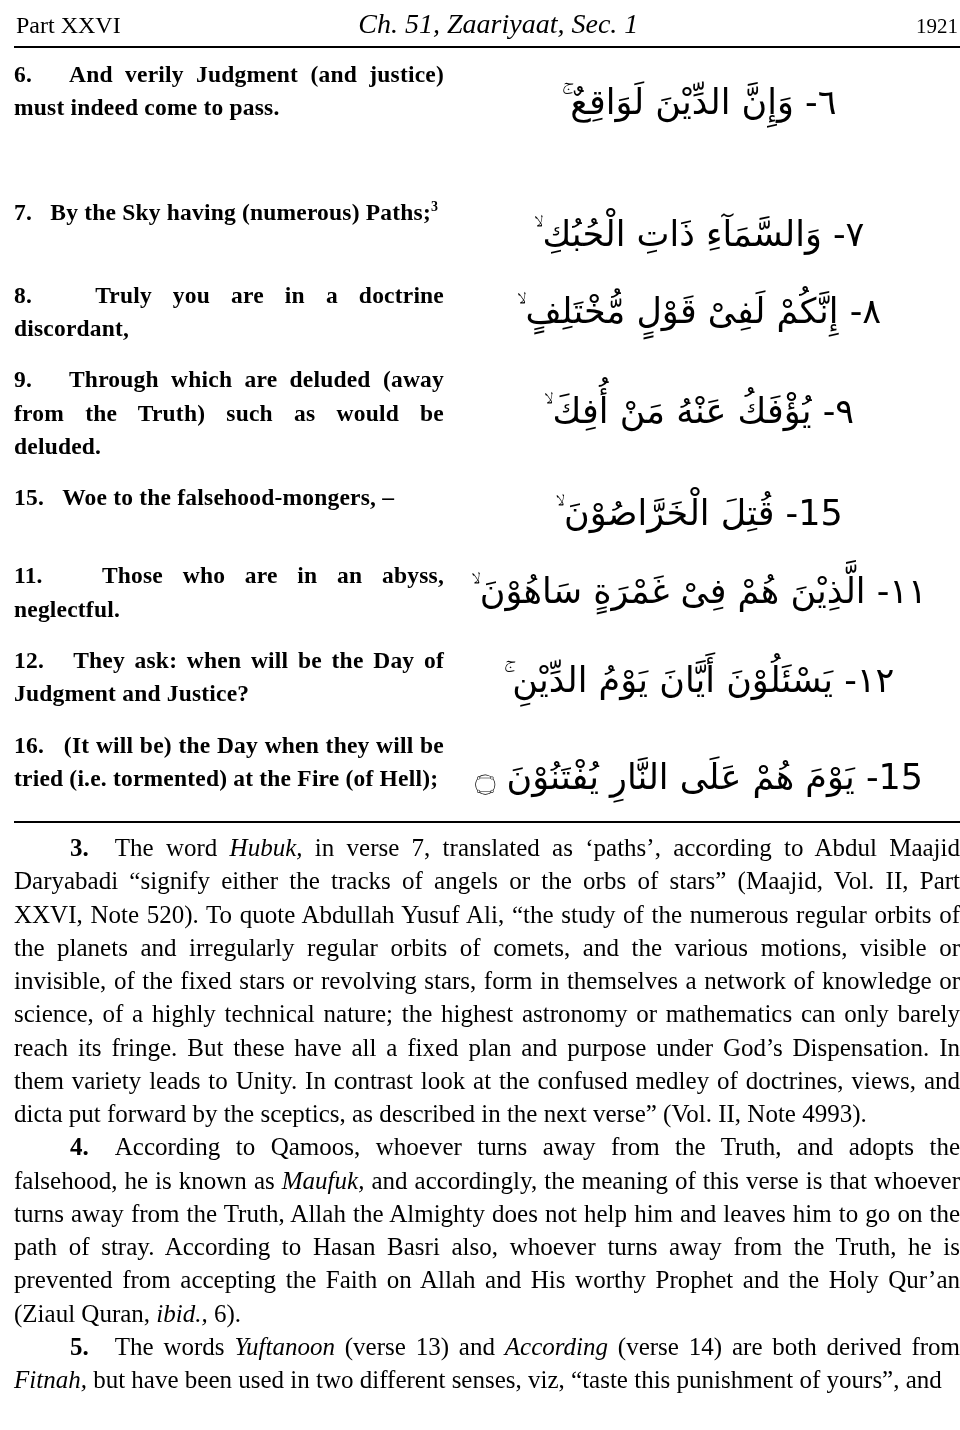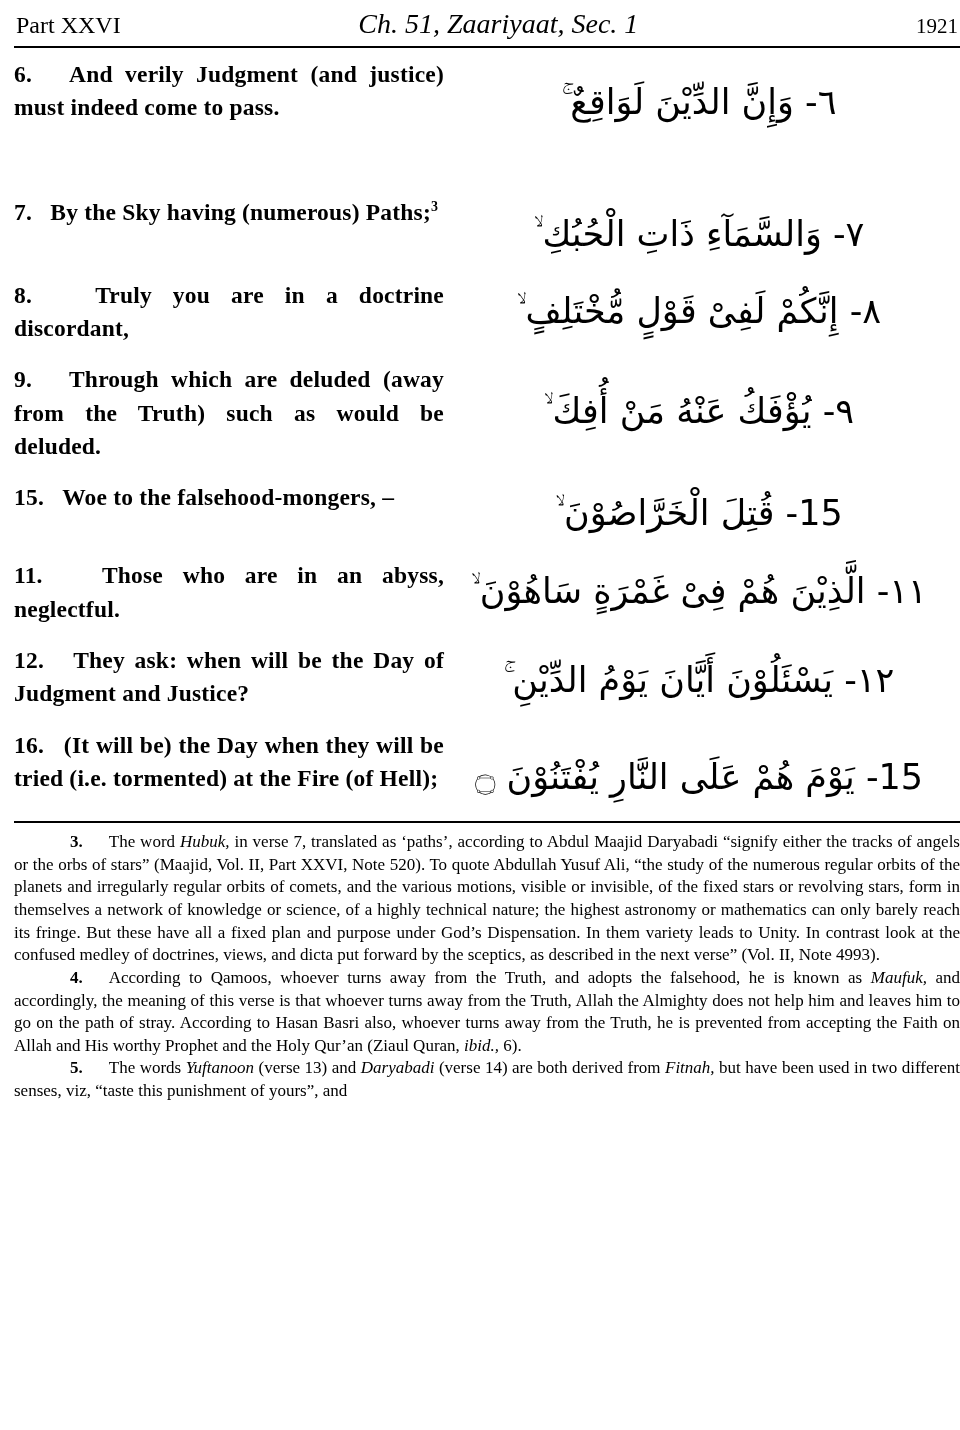--- a/index.html
+++ b/index.html
@@ -103,21 +103,21 @@
   .verse-row.r7 .verse-ar { padding-top: 10px; }
   .verse-row.r8 .verse-ar { padding-top: 22px; }
 
   
   .foot-rule {
     border-top: 2px solid #000;
     margin: 6px 0 8px 0;
   }
   .footnotes {
     font-family: "Liberation Serif", serif;
-    font-size: 17px;
+    font-size: 25px;
     line-height: 1.33;
     text-align: justify;
     text-justify: inter-word;
   }
   .footnotes p {
     margin: 0 0 0 0;
     text-indent: 56px;
   }
   .footnotes .fn-num {
     font-weight: bold;
@@ -208,17 +208,17 @@
   <div class="foot-rule"></div>
 
   <div class="footnotes">
     <p>
       <span class="fn-num">3.</span><span><span>The word </span><i>Hubuk,</i><span> in verse 7, translated as ‘paths’, according to Abdul Maajid Daryabadi “signify either the tracks of angels or the orbs of stars” (Maajid, Vol. II, Part XXVI, Note 520). To quote Abdullah Yusuf Ali, “the study of the numerous regular orbits of the planets and irregularly regular orbits of comets, and the various motions, visible or invisible, of the fixed stars or revolving stars, form in themselves a network of knowledge or science, of a highly technical nature; the highest astronomy or mathematics can only barely reach its fringe. But these have all a fixed plan and purpose under God’s Dispensation. In them variety leads to Unity. In contrast look at the confused medley of doctrines, views, and dicta put forward by the sceptics, as described in the next verse” (Vol. II, Note 4993).</span></span>
     </p>
     <p>
       <span class="fn-num">4.</span><span><span>According to Qamoos, whoever turns away from the Truth, and adopts the falsehood, he is known as </span><i>Maufuk,</i><span> and accordingly, the meaning of this verse is that whoever turns away from the Truth, Allah the Almighty does not help him and leaves him to go on the path of stray. According to Hasan Basri also, whoever turns away from the Truth, he is prevented from accepting the Faith on Allah and His worthy Prophet and the Holy Qur’an (Ziaul Quran, </span><i>ibid.,</i><span> 6).</span></span>
     </p>
     <p>
-      <span class="fn-num">5.</span><span><span>The words </span><i>Yuftanoon</i><span> (verse 13) and </span><i>Daryabadi</i><span> (verse 14) are both derived from </span><i>Fitnah,</i><span> but have been used in two different senses, viz, “taste this punishment of yours”, and</span></span>
+      <span class="fn-num">5.</span><span><span>The words </span><i>Yuftanoon</i><span> (verse 13) and </span><i>According</i><span> (verse 14) are both derived from </span><i>Fitnah,</i><span> but have been used in two different senses, viz, “taste this punishment of yours”, and</span></span>
     </p>
   </div>
 
 </div>
 
 </body></html>

